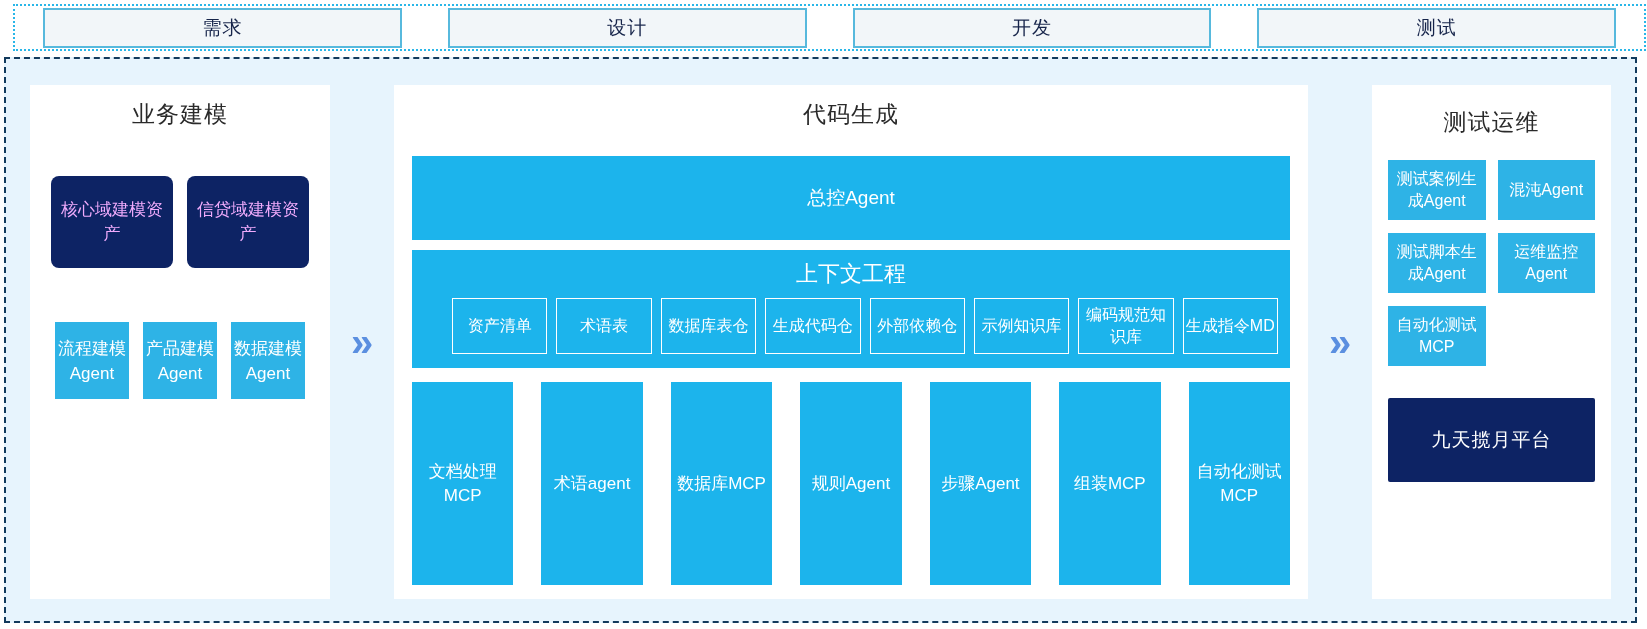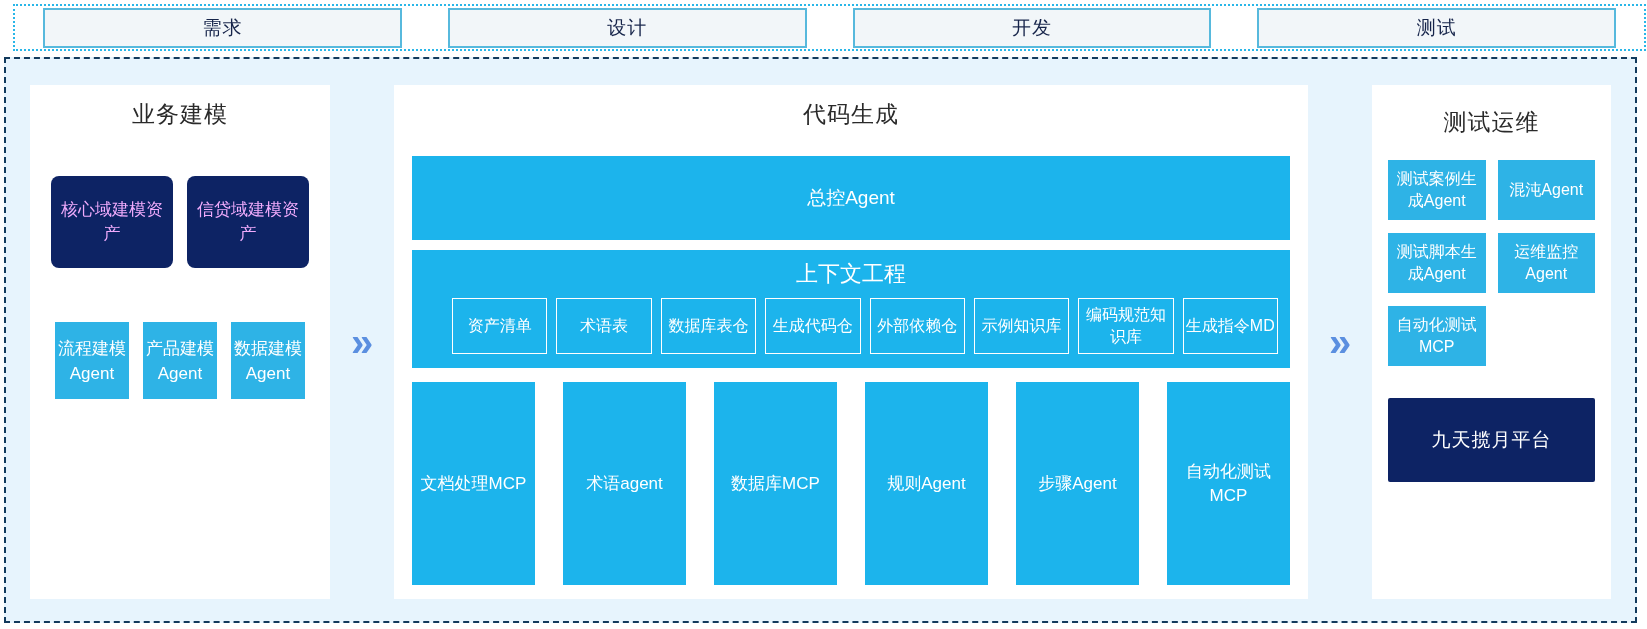--- a/index.html
+++ b/index.html
@@ -321,20 +321,23 @@
       <div class="tool-card">
         <span>数据库MCP</span>
       </div>
       <div class="tool-card">
         <span>规则Agent</span>
       </div>
       <div class="tool-card">
         <span>步骤Agent</span>
       </div>
       <div class="tool-card">
+        <span>组装MCP</span>
+      </div>
+      <div class="tool-card">
         <span>自动化测试MCP</span>
       </div>
     </div>
   </div>
 
   <div class="arrow-sep">
     <span>»</span>
   </div>
 
   <div class="panel" id="panel-testops">

